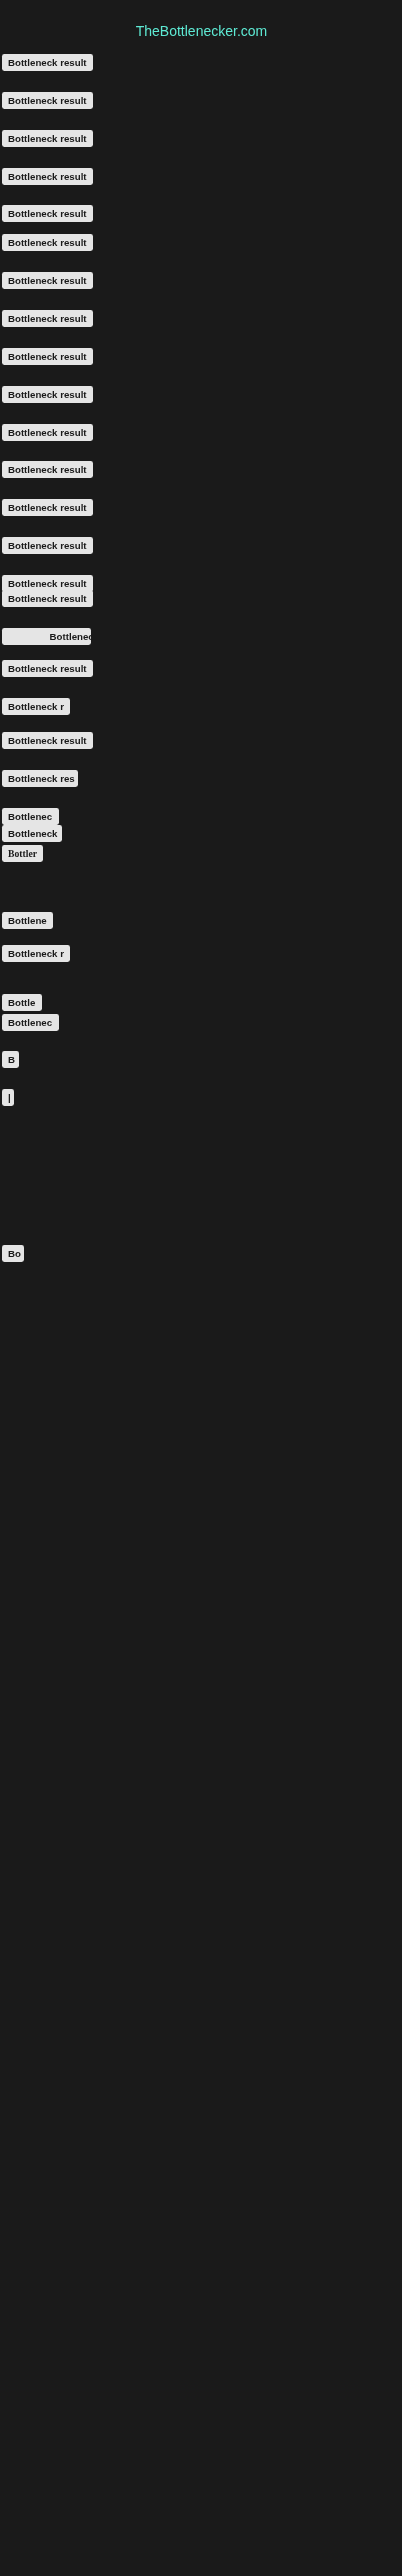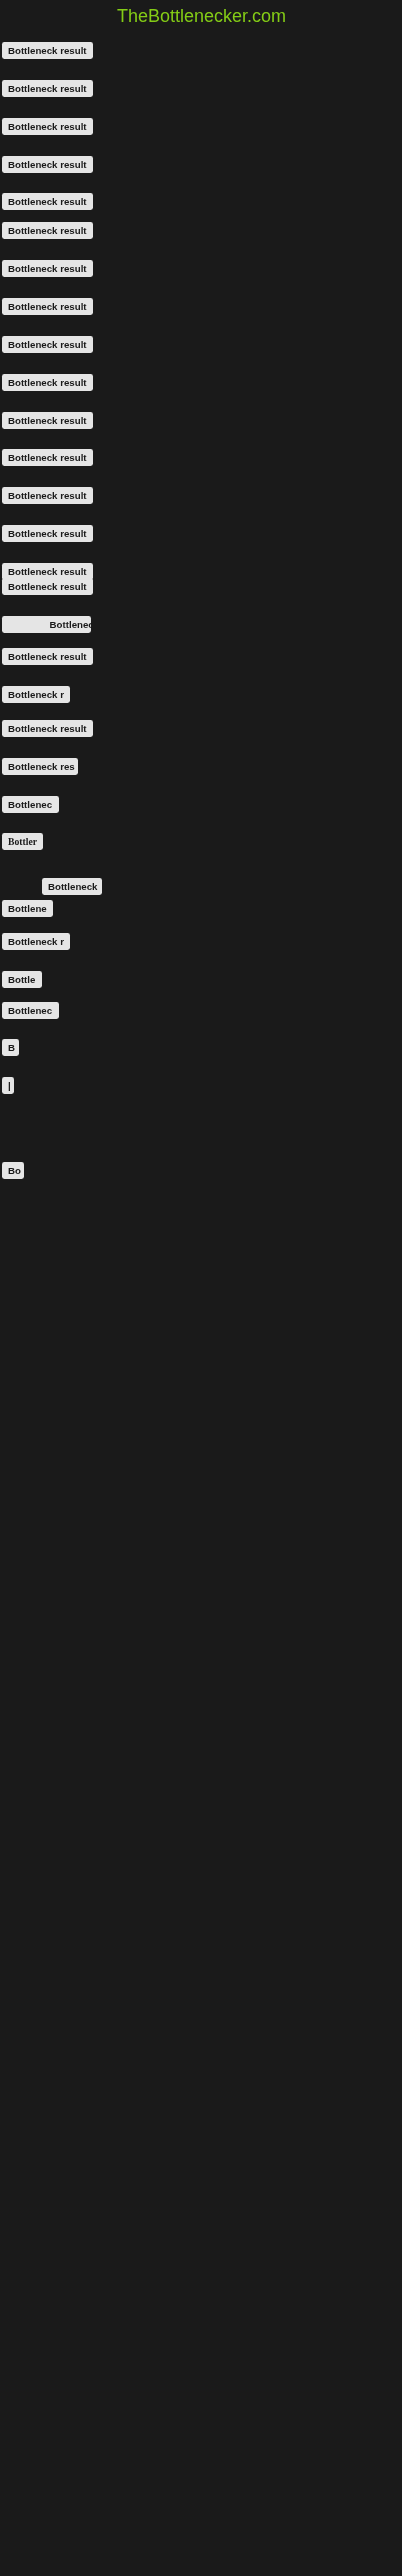--- a/index.html
+++ b/index.html
@@ -9,24 +9,25 @@
     }
     body {
       width: 403px;
       min-height: 2576px;
       background-color: #1a1a1a;
       font-family: Arial, sans-serif;
       position: relative;
     }
     .site-title {
       text-align: center;
-      color: #84cc16;
-      font-size: 18px;
+      color: #5eead4;
+      font-size: 14px;
       padding: 6.4px 0;
       font-weight: normal;
+      margin-top: 17px;
     }
     .bottleneck-badge {
       display: inline-block;
       background-color: #e5e5e5;
       color: #1a1a1a;
       font-size: 9.7px;
       font-weight: bold;
       padding: 3.2px 6.4px;
       border-radius: 2.4px;
       white-space: nowrap;
@@ -59,22 +60,22 @@
     <div class="badge-row" style="top: 491px; max-width: 93px;"><span class="bottleneck-badge" style="max-width: 93px;">Bottleneck result</span></div>
     <div class="badge-row" style="top: 529px; max-width: 96px;"><span class="bottleneck-badge" style="max-width: 96px;">Bottleneck result</span></div>
     <div class="badge-row" style="top: 544px; max-width: 93px;"><span class="bottleneck-badge" style="max-width: 93px;">Bottleneck result</span></div>
     <div class="badge-row" style="top: 582px; max-width: 89px;"><span class="bottleneck-badge" style="max-width: 89px; padding-left: 48px;">Bottleneck resul</span></div>
     <div class="badge-row" style="top: 614px; max-width: 91px;"><span class="bottleneck-badge" style="max-width: 91px;">Bottleneck result</span></div>
     <div class="badge-row" style="top: 652px; max-width: 68px;"><span class="bottleneck-badge" style="max-width: 68px;">Bottleneck r</span></div>
     <div class="badge-row" style="top: 686px; max-width: 91px;"><span class="bottleneck-badge" style="max-width: 91px;">Bottleneck result</span></div>
     <div class="badge-row" style="top: 724px; max-width: 76px;"><span class="bottleneck-badge" style="max-width: 76px;">Bottleneck res</span></div>
     <div class="badge-row" style="top: 762px; max-width: 60px;"><span class="bottleneck-badge" style="max-width: 60px;">Bottlenec</span></div>
     <div class="badge-row" style="top: 799px; max-width: 47px; font-family: Liberation Serif, serif;"><span class="bottleneck-badge" style="max-width: 47px;">Bottler</span></div>
-    <div class="badge-row" style="top: 844px; max-width: 60px; margin-left: 40px;"><span class="bottleneck-badge" style="max-width: 60px;">Bottleneck</span></div>
+    <div class="badge-row" style="top: 779px; max-width: 60px;"><span class="bottleneck-badge" style="max-width: 60px;">Bottleneck</span></div>
     <div class="badge-row" style="top: 866px; max-width: 55px;"><span class="bottleneck-badge" style="max-width: 55px;">Bottlene</span></div>
     <div class="badge-row" style="top: 899px; max-width: 68px;"><span class="bottleneck-badge" style="max-width: 68px;">Bottleneck r</span></div>
-    <div class="badge-row" style="top: 937px; max-width: 44px;"><span class="bottleneck-badge" style="max-width: 44px;">Bottle</span></div>
+    <div class="badge-row" style="top: 937px; max-width: 44px;"><span class="bottleneck-badge" style="max-width: 44px; margin-top: 11px;">Bottle</span></div>
     <div class="badge-row" style="top: 968px; max-width: 60px;"><span class="bottleneck-badge" style="max-width: 60px;">Bottlenec</span></div>
     <div class="badge-row" style="top: 1005px; max-width: 17.7px;"><span class="bottleneck-badge" style="max-width: 17.7px;">B</span></div>
     <div class="badge-row" style="top: 1043px; max-width: 11.3px;"><span class="bottleneck-badge" style="max-width: 11.3px;">|</span></div>
-    <div class="badge-row" style="top: 1128px; max-width: 22.5px;"><span class="bottleneck-badge" style="max-width: 22.5px;">Bo</span></div>
+    <div class="badge-row" style="top: 1199px; max-width: 22.5px;"><span class="bottleneck-badge" style="max-width: 22.5px;">Bo</span></div>
   </div>
 
 
 </body></html>

